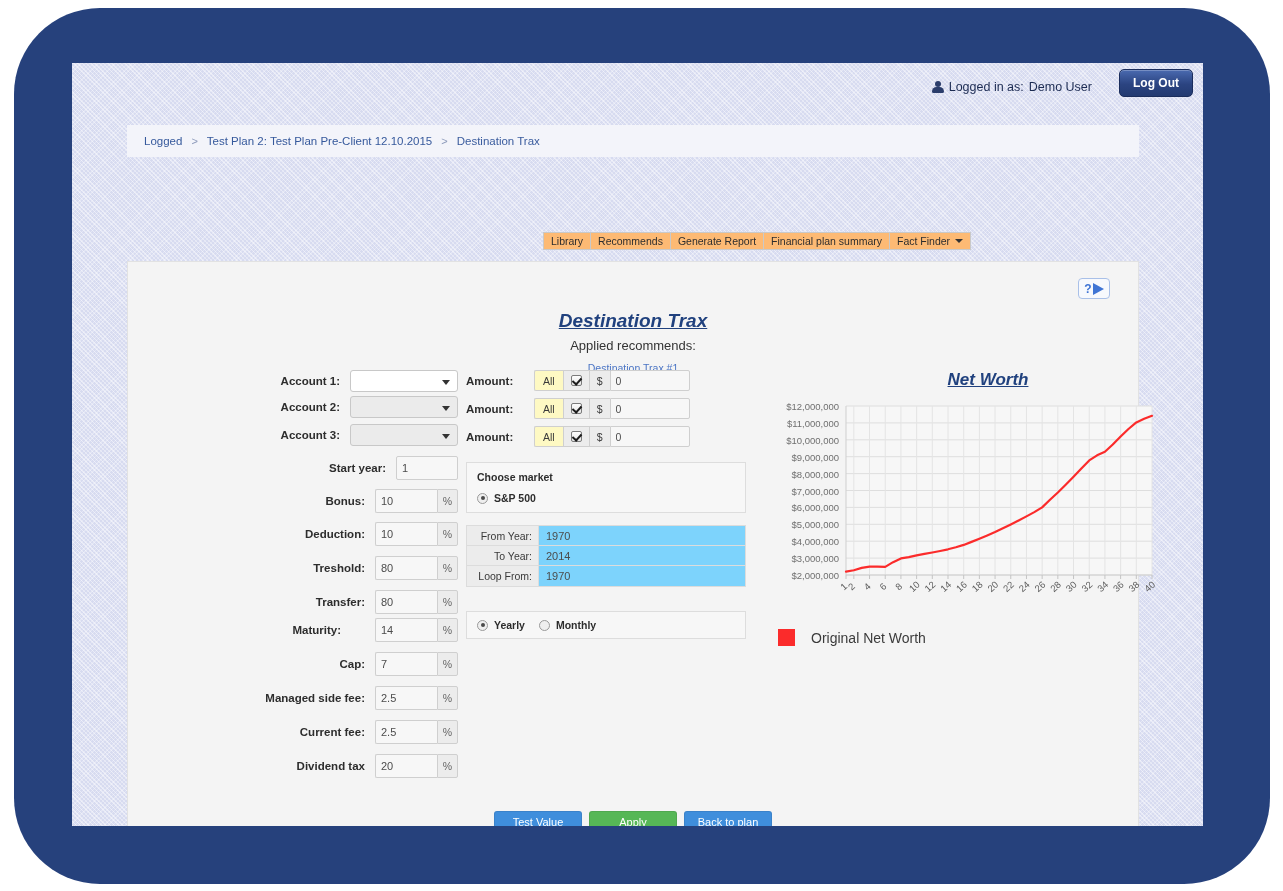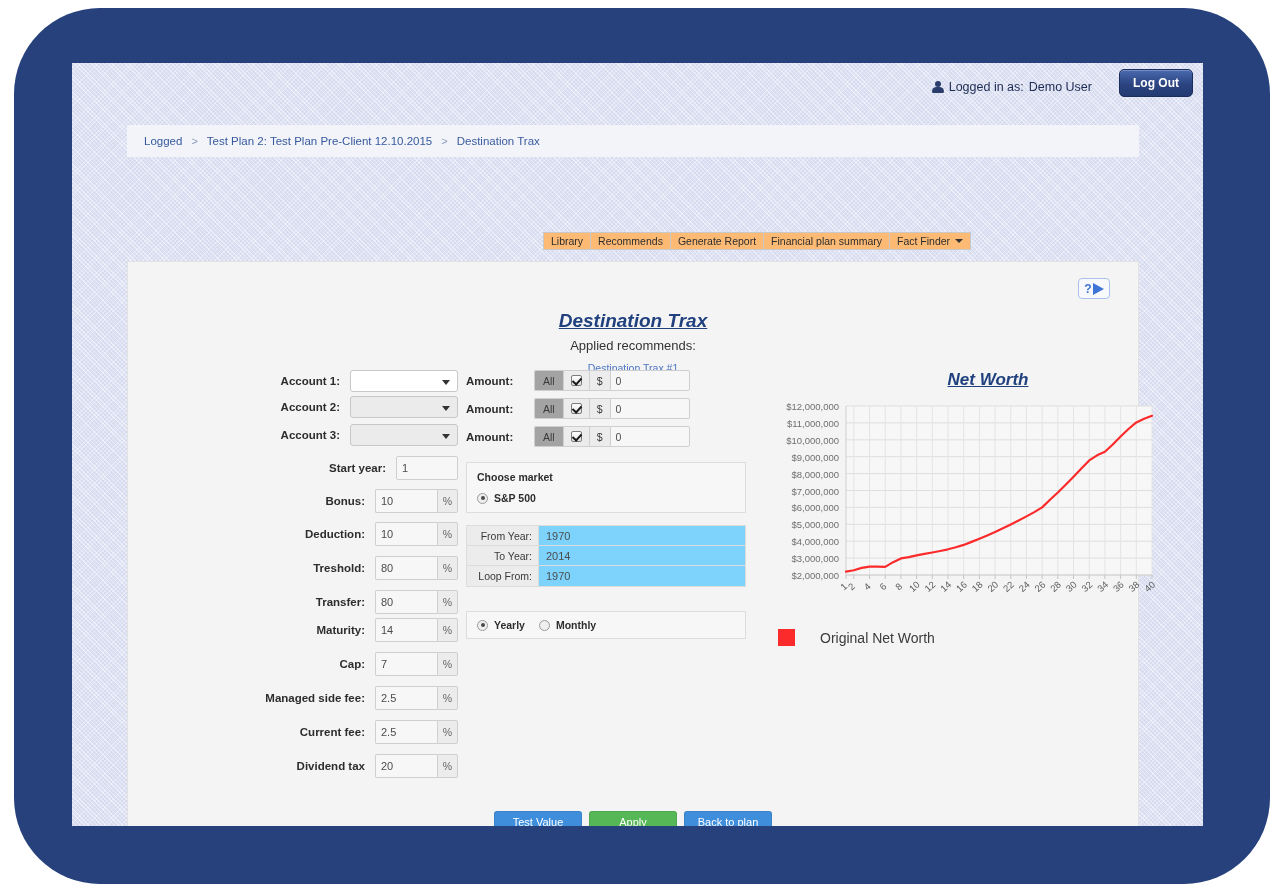--- a/index.html
+++ b/index.html
@@ -169,21 +169,21 @@
   }
 
   
   .form-mid { position: absolute; left: 338px; top: 108px; width: 280px; }
   .amtrow { display: flex; align-items: center; margin-bottom: 7px; }
   .amtlabel {
     width: 68px; text-align: left; font-size: 11.5px; font-weight: bold; color: #2d2d2d;
   }
   .amtgrp { display: flex; align-items: stretch; height: 21px; }
   .amt-all {
-    background: #a3a3a3; border: 1px solid #cfcfcf; border-right: none;
+    background: #fef9c3; border: 1px solid #cfcfcf; border-right: none;
     font-size: 10.5px; color: #3a3a3a; display: flex; align-items: center;
     padding: 0 8px; border-radius: 2px 0 0 2px;
   }
   .amt-ck {
     background: #ececec; border: 1px solid #cfcfcf; border-right: none;
     display: flex; align-items: center; padding: 0 7px;
   }
   .ckbox {
     width: 11px; height: 11px; border: 1px solid #7b7b7b; border-radius: 2px;
     background: linear-gradient(#fdfdfd,#e6e6e6); position: relative; cursor: pointer;
@@ -234,21 +234,21 @@
 
   .inline-radios { display: flex; gap: 14px; }
 
   
   .chart-wrap { position: absolute; left: 640px; top: 108px; width: 400px; }
   .chart-title {
     text-align: center; font-size: 17px; font-style: italic; font-weight: bold;
     color: #20417e; text-decoration: underline; margin-left: 40px;
   }
   .chart-svg { margin-top: 8px; }
-  .legend { display: flex; align-items: center; gap: 25px; margin-top: 12px; margin-left: 10px; }
+  .legend { display: flex; align-items: center; gap: 16px; margin-top: 12px; margin-left: 10px; }
   .legend-swatch { width: 17px; height: 17px; background: #fb2b2b; }
   .legend-text { font-size: 14px; color: #3b3b3b; }
 
   
   .btnrow {
     position: absolute; left: 0; right: 0; bottom: 22px;
     display: flex; justify-content: center; gap: 7px;
   }
   .abtn {
     width: 88px; height: 21px; border-radius: 3px;
@@ -360,21 +360,21 @@
         </div>
 
         <div class="frow" style="margin-bottom:4px;">
           <span class="flabel">Transfer:</span>
           <div class="pctgrp">
             <input class="finput" value="80" style="">
             <span class="pctsuffix">%</span>
           </div>
         </div>
 
-        <div class="frow" style="margin-bottom:10px;">
+        <div class="frow" style="margin-bottom:10px;gap:24px;">
           <span class="flabel">Maturity:</span>
           <div class="pctgrp">
             <input class="finput" value="14" style="">
             <span class="pctsuffix">%</span>
           </div>
         </div>
 
         <div class="frow" style="margin-bottom:10px;">
           <span class="flabel">Cap:</span>
           <div class="pctgrp">

